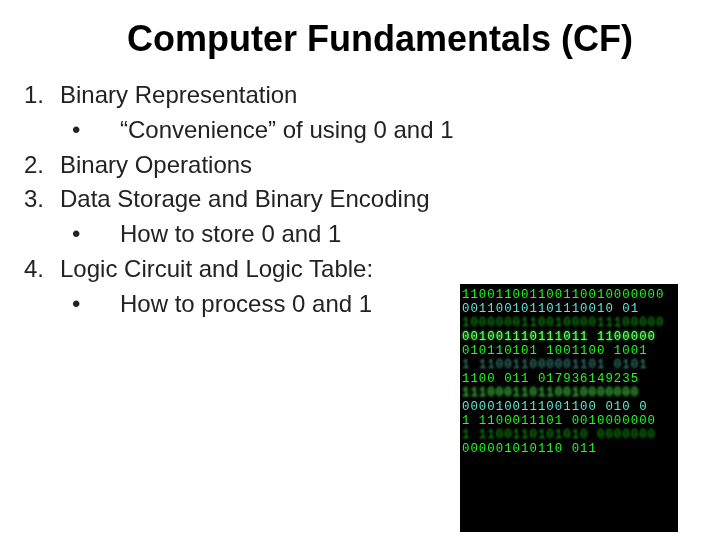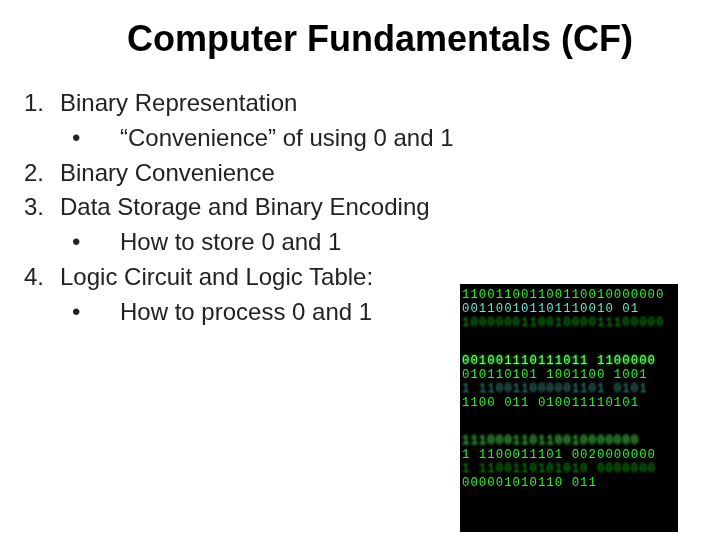--- a/index.html
+++ b/index.html
@@ -16,21 +16,21 @@
   .slide {
     padding: 18px 20px 20px 20px;
     box-sizing: border-box;
     width: 100%;
     height: 100%;
   }
   .title {
     font-size: 36px;
     font-weight: bold;
     text-align: center;
-    margin: 0 0 26px 0;
+    margin: 0 0 18px 0;
     padding-left: 40px;
   }
   .list {
     font-size: 24px;
     line-height: 1.45;
     color: #222;
     padding-left: 4px;
   }
   .item {
     display: flex;
@@ -63,40 +63,40 @@
     font-family: "Courier New", monospace;
     font-size: 12.4px;
     line-height: 14px;
     letter-spacing: 1px;
     color: #1aff1a;
     padding: 4px 2px;
     box-sizing: border-box;
   }
   .matrix .b { filter: blur(1px); opacity: .7; }
   .matrix .d { color:#5eead4; }
-  .matrix .br { color:#6bff6b; text-shadow: 0 0 3px #3f3; margin-top: 24px; }
+  .matrix .br { color:#6bff6b; text-shadow: 0 0 3px #3f3; }
   .matrix div { white-space: pre; }
 </style>
 </head>
 <body>
 
 <div class="slide">
   <h1 class="title">Computer Fundamentals (CF)</h1>
   <div class="list" id="list">
       <div class="item">
         <span class="num">1.</span>
         <span class="txt">Binary Representation</span>
       </div>
       <div class="sub">
         <span class="bullet">•</span>
         <span class="txt">“Convenience” of using 0 and 1</span>
       </div>
       <div class="item">
         <span class="num">2.</span>
-        <span class="txt">Binary Convenience</span>
+        <span class="txt">Binary Operations</span>
       </div>
       <div class="item">
         <span class="num">3.</span>
         <span class="txt">Data Storage and Binary Encoding</span>
       </div>
       <div class="sub">
         <span class="bullet">•</span>
         <span class="txt">How to store 0 and 1</span>
       </div>
       <div class="item">
@@ -110,18 +110,19 @@
     </div>
 </div>
 
 <div class="matrix" id="matrix">
     <div class="">110011001100110010000000</div>
     <div class="d">001100101101110010 01</div>
     <div class=" b">100000011001000011100000</div>
     <div class="br">001001110111011 1100000</div>
     <div class="">010110101 1001100 1001</div>
     <div class="d b">1 110011000001101 0101</div>
-    <div class="">1100 011 010011110101</div>
+    <div class="">1100 011 017936149235</div>
     <div class="br b">111000110110010000000</div>
-    <div class="">1 1100011101 0020000000</div>
+    <div class="d">0000100111001100 010 0</div>
+    <div class="">1 1100011101 0010000000</div>
     <div class=" b">1 1100110101010 0000000</div>
     <div class="">000001010110 011 </div>
   </div>
 
 </body></html>

